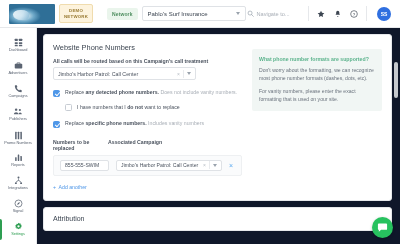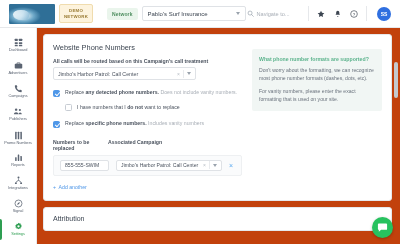--- a/index.html
+++ b/index.html
@@ -77,21 +77,21 @@
   .nav-item.active { color: #2e9e52; }
   .nav-item.active::before {
     content: ""; position: absolute; left: 0; top: 1px; bottom: 1px;
     width: 2px; background: #2e9e52; border-radius: 0 2px 2px 0;
   }
   .nav-ico { height: 9px; display: flex; align-items: center; justify-content: center; }
 
   
   .main {
     position: absolute; top: 28px; left: 37px; right: 0; bottom: 0;
-    background: #c2410c; overflow: hidden; padding: 6px 8px 0 6px;
+    background: #0f172a; overflow: hidden; padding: 6px 8px 0 6px;
   }
   .card {
     background: #fff; border: 1px solid #e6e8eb; border-radius: 3px;
     padding: 8px 9px 10px 9px; position: relative;
     display: flex; gap: 10px;
   }
   .col-left { flex: 1 1 auto; min-width: 0; }
   .col-right { flex: 0 0 130px; padding-top: 6px; }
 
   .sec-title { font-size: 7.4px; color: #3c4551; margin-bottom: 6px; }

